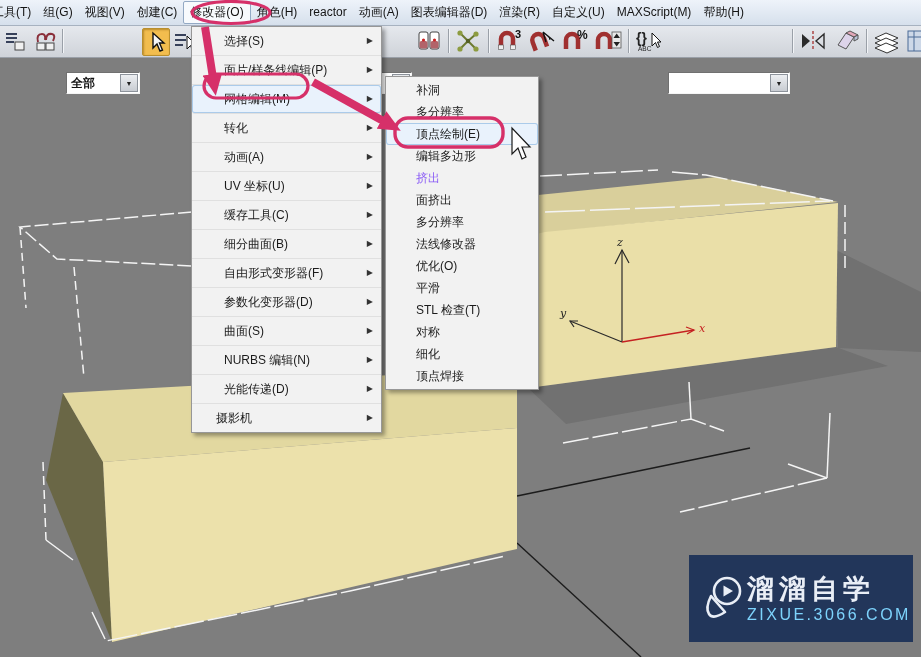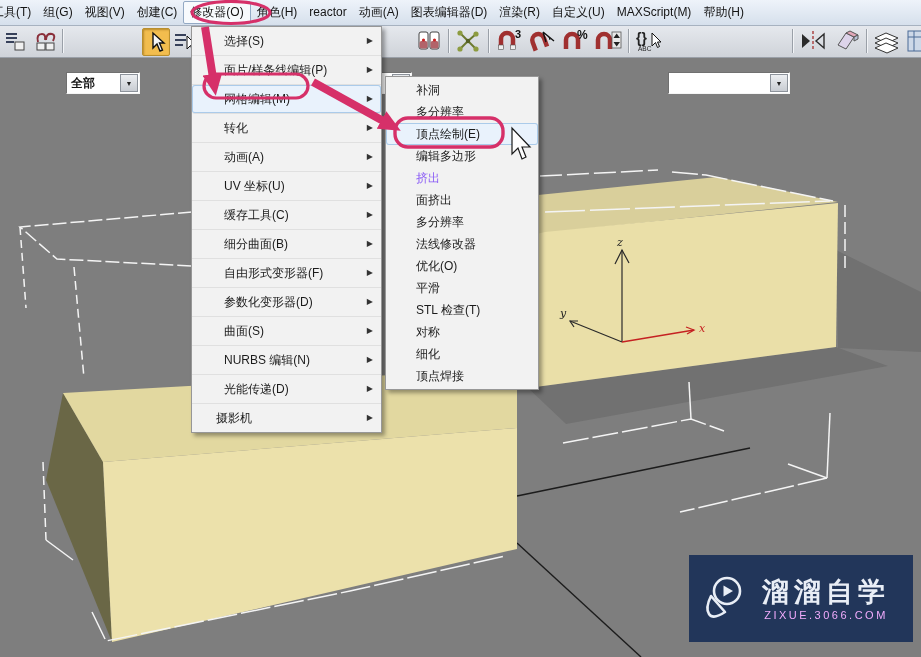--- a/index.html
+++ b/index.html
@@ -35,23 +35,23 @@
   .m1-item:last-child{border-bottom:none;padding-left:24px;}
   .m1-item .sub{position:absolute;right:8px;top:0;font-size:8px;color:#333;}
   .m2-item{position:relative;height:22px;line-height:22px;padding-left:30px;white-space:nowrap;}
   .hl{background:#e9f2fc;box-shadow:inset 0 0 0 1px #abcbea;border-radius:3px;}
   .disabled{color:#8b5cf6;}
   
   #scene{position:absolute;left:0;top:0;z-index:1;}
   
   #watermark{position:absolute;left:689px;top:555px;width:224px;height:87px;background:#22365a;
     z-index:5;display:flex;align-items:center;padding-left:12px;box-sizing:border-box;}
-  #wm-text{margin-left:15px;text-align:center;}
+  #wm-text{margin-left:0;}
   #wm-title{font-size:27px;font-weight:bold;color:#e9eef6;letter-spacing:5px;line-height:30px;}
-  #wm-url{font-size:11px;color:#f0abfc;letter-spacing:2.5px;text-transform:uppercase;margin-top:2px;}
+  #wm-url{font-size:16px;color:#7dd3fc;letter-spacing:2.5px;text-transform:uppercase;margin-top:2px;}
   
   #anno{position:absolute;left:0;top:0;z-index:50;pointer-events:none;}
 </style>
 </head>
 <body>
 
 <div id="stage">
 
   <svg id="scene" width="921" height="657">
     <rect x="0" y="57" width="921" height="600" fill="#7e7e7e"></rect>

